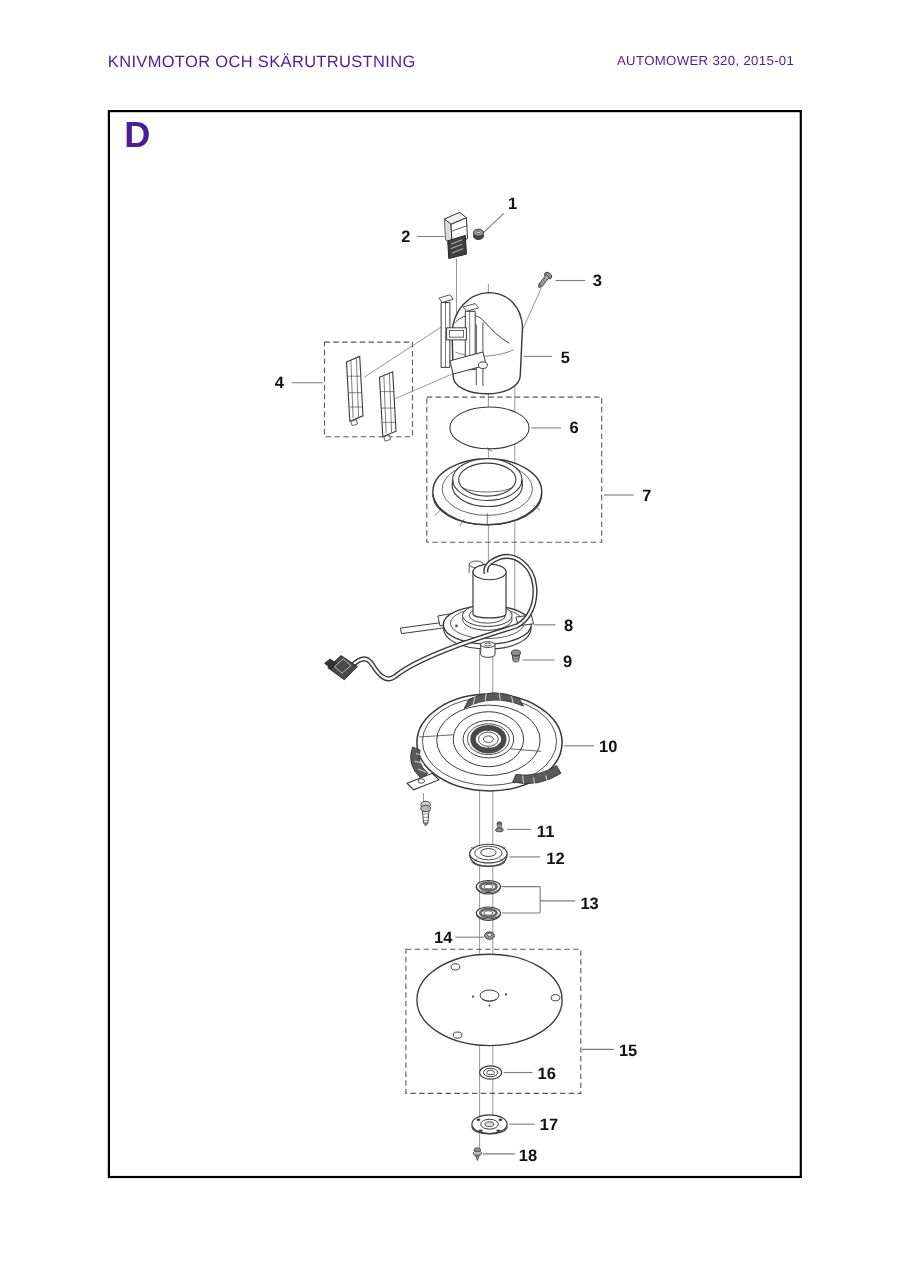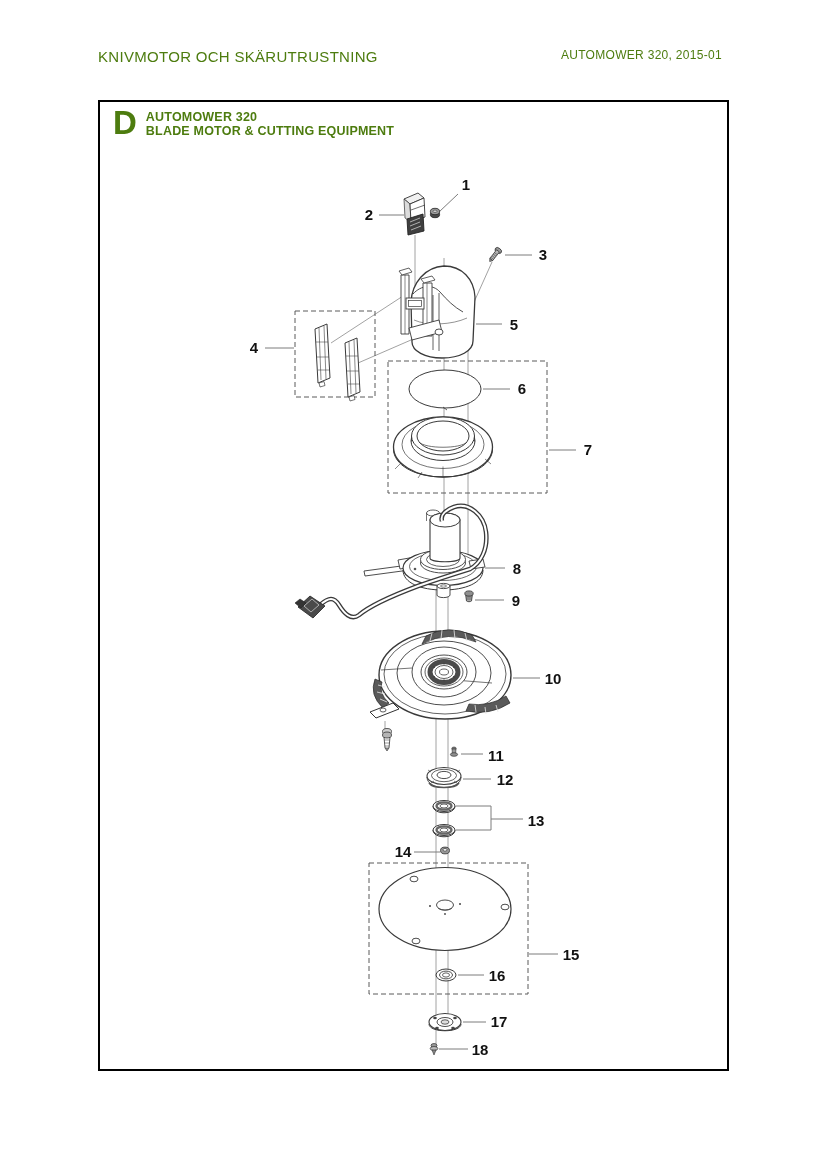--- a/index.html
+++ b/index.html
@@ -1,42 +1,38 @@
 <!DOCTYPE html>
 <html><head>
 <meta charset="utf-8">
 <style>
   html,body{margin:0;padding:0;}
   body{width:826px;height:1169px;background:#ffffff;}
   .page{position:relative;width:826px;height:1169px;background:#fff;
-        font-family:"Liberation Sans",sans-serif;color:#4d7c0f;overflow:hidden;}
+        font-family:"Liberation Sans",sans-serif;color:#4c1d95;overflow:hidden;}
   .hdr-left{position:absolute;left:98px;top:48px;font-size:15px;letter-spacing:.3px;white-space:pre;}
   .hdr-right{position:absolute;right:104px;top:48px;font-size:12px;letter-spacing:.3px;white-space:pre;}
   .panel{position:absolute;left:98px;top:100px;width:627px;height:967px;border:2px solid #000;background:#fff;}
   .panel-head{position:absolute;left:13px;top:6px;display:flex;align-items:flex-start;}
   .sec-letter{font-size:33px;font-weight:bold;line-height:30px;}
   .titles{margin-left:9px;margin-top:2px;}
   .titles div{font-size:12.5px;font-weight:bold;line-height:14px;letter-spacing:.2px;}
   svg.diagram{position:absolute;left:0;top:0;width:627px;height:967px;}
   svg text.callout{font-family:"Liberation Sans",sans-serif;font-size:15px;font-weight:bold;fill:#111;}
 </style>
 </head>
 <body>
 
 <div class="page">
   <div class="hdr-left">KNIVMOTOR OCH SKÄRUTRUSTNING</div>
   <div class="hdr-right">AUTOMOWER 320, 2015-01</div>
 
   <div class="panel">
     <div class="panel-head">
       <span class="sec-letter">D</span>
-      <div class="titles">
-        <div>AUTOMOWER 320</div>
-        <div>BLADE MOTOR &amp; CUTTING EQUIPMENT</div>
-      </div>
     </div>
 
     <svg class="diagram" viewBox="98 100 627 967">
 
       <g stroke="#8a8a8a" stroke-width="0.8" fill="none">
         <path d="M413,233 V288"></path>
         <path d="M442,256 V516"></path>
         <path d="M466,307 V556"></path>
         <path d="M490,260 L464,318"></path>
         <path d="M434,588 V1042"></path>

